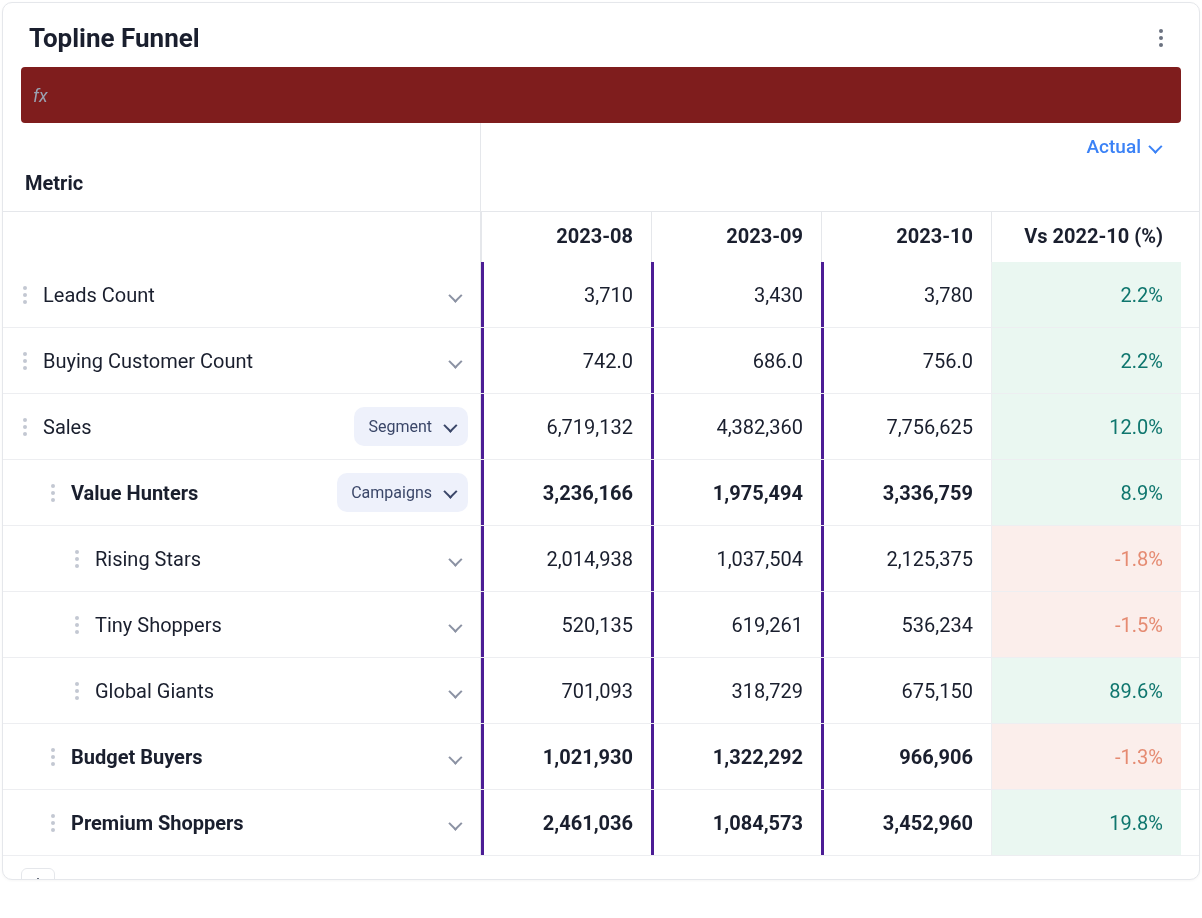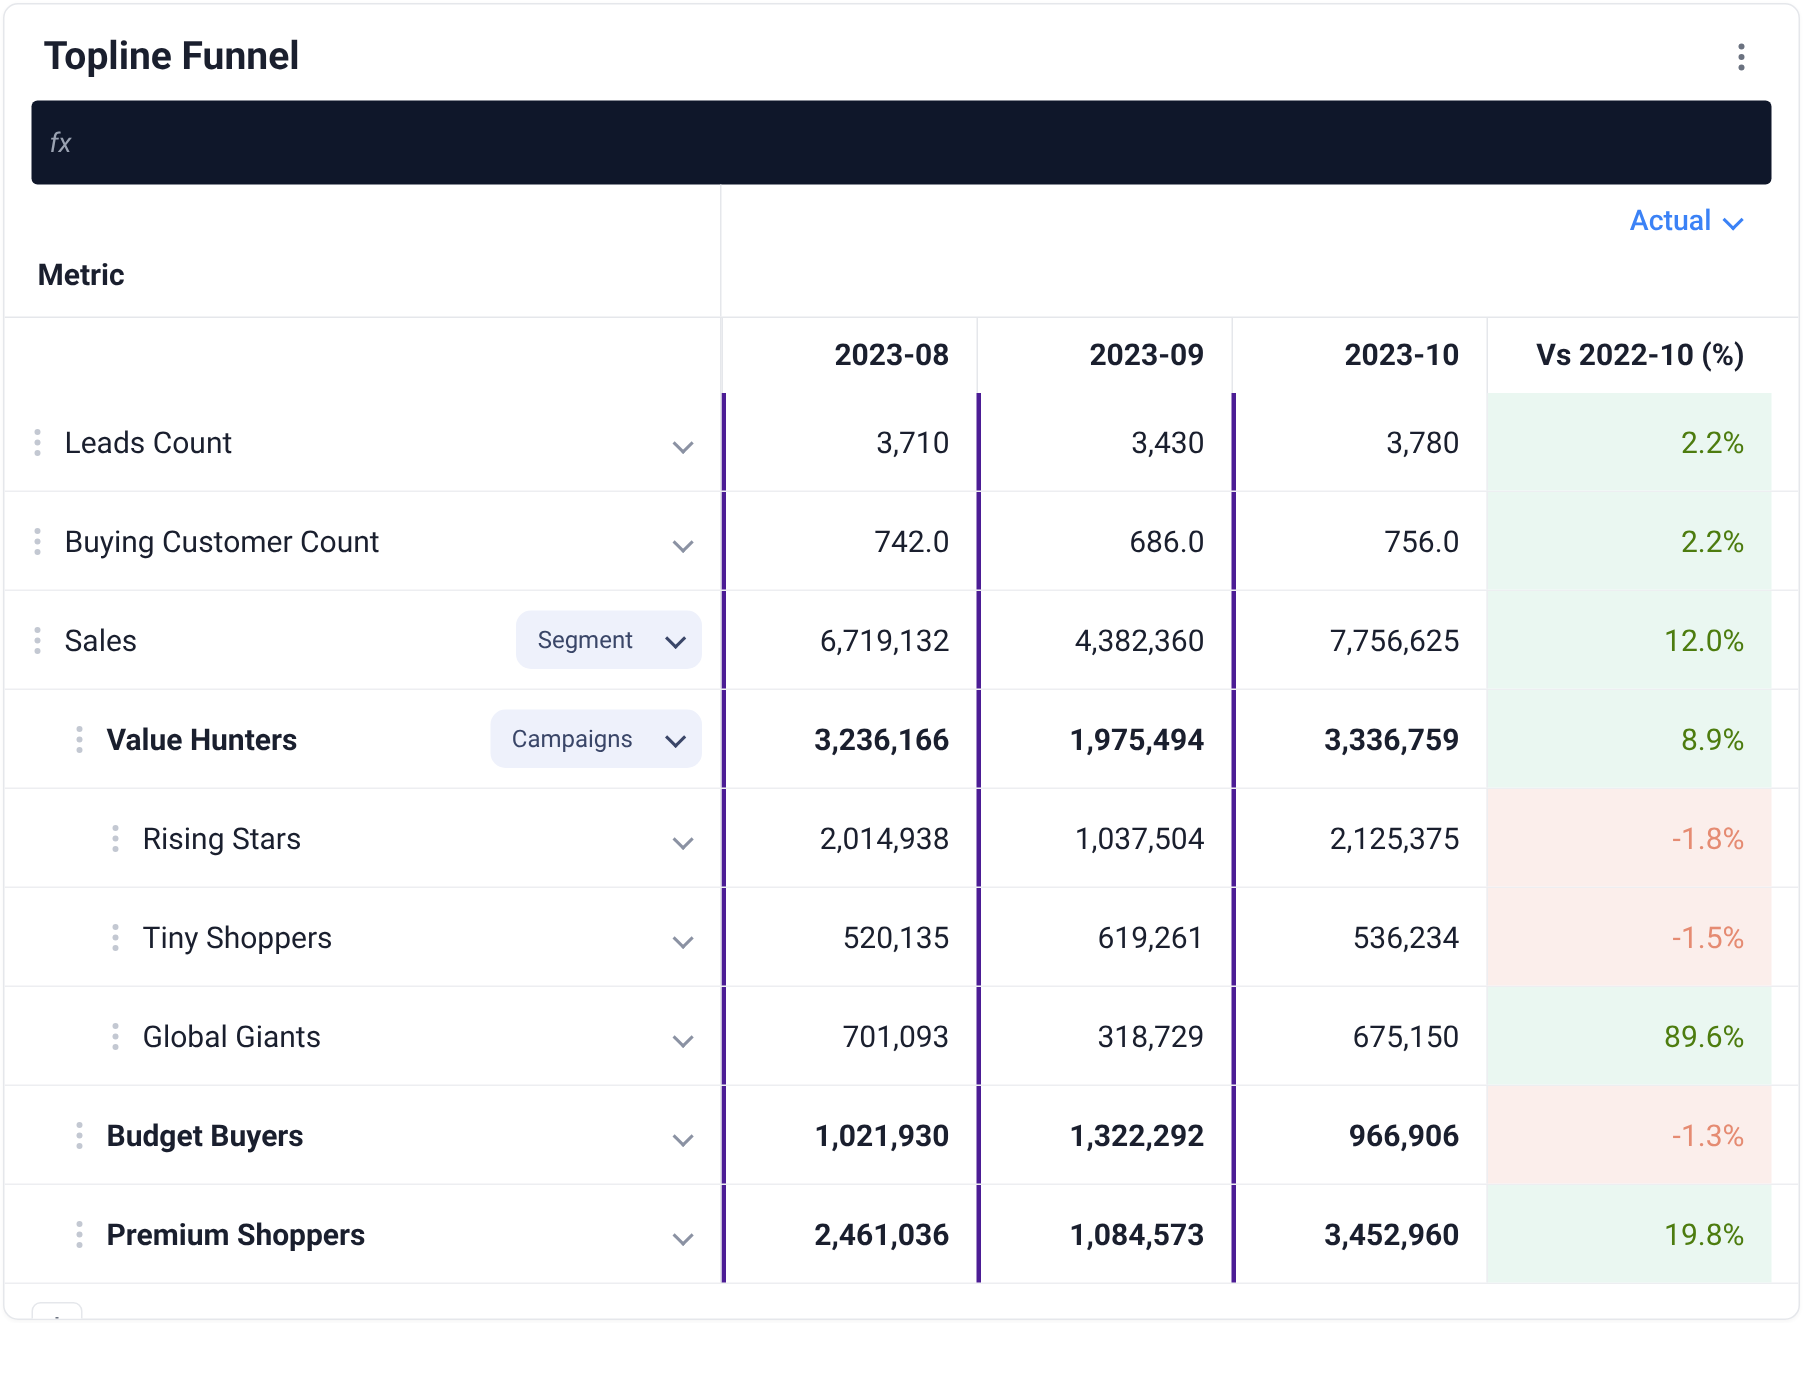--- a/index.html
+++ b/index.html
@@ -32,21 +32,21 @@
   }
   .kebab {
     width: 24px; height: 24px;
     display: flex; align-items: center; justify-content: center;
     cursor: pointer;
     color: #6b7280;
   }
   .fx-bar {
     margin: 0 18px 0 18px;
     height: 56px;
-    background: #0f172a;
+    background: #7f1d1d;
     border-radius: 4px;
     display: flex;
     align-items: center;
     padding: 0 12px;
     color: #9aa2b1;
     font-style: italic;
     font-size: 18px;
   }
   .table-wrap {
     margin-top: 0;
@@ -129,21 +129,21 @@
     cursor: pointer;
   }
   .pill {
     background: #eef1fb;
     color: #3a4668;
     font-size: 16px;
     padding: 10px 14px;
     border-radius: 10px;
     display: flex;
     align-items: flex-start;
-    gap: 22px;
+    gap: 12px;
     cursor: pointer;
     margin-right: 12px;
   }
   .indent-1 { padding-left: 40px; }
   .indent-2 { padding-left: 64px; }
   .bold { font-weight: 700; }
   .cell-val {
     display: flex;
     align-items: center;
     justify-content: flex-end;
@@ -154,21 +154,21 @@
   }
   .cell-val.bold { font-weight: 700; }
   .cell-pct {
     display: flex;
     align-items: center;
     justify-content: flex-end;
     padding-right: 18px;
     font-size: 20px;
     border-left: 1px solid #edeef1;
   }
-  .pct-pos { background: #eaf7f1; color: #4d7c0f; }
+  .pct-pos { background: #eaf7f1; color: #0f766e; }
   .pct-neg { background: #fbeeeb; color: #e58b72; }
   .footer {
     padding: 12px 18px;
   }
   .add-btn {
     width: 34px;
     height: 34px;
     border: 1px solid #e5e7eb;
     border-radius: 6px;
     display: flex;

